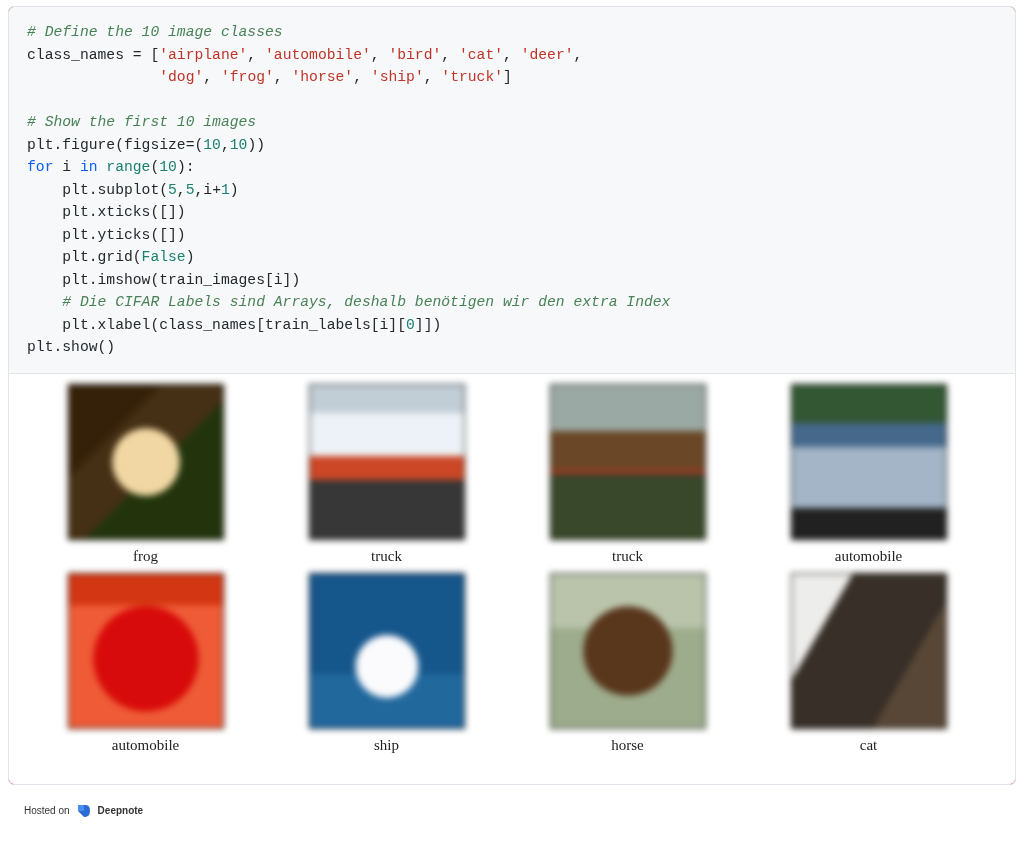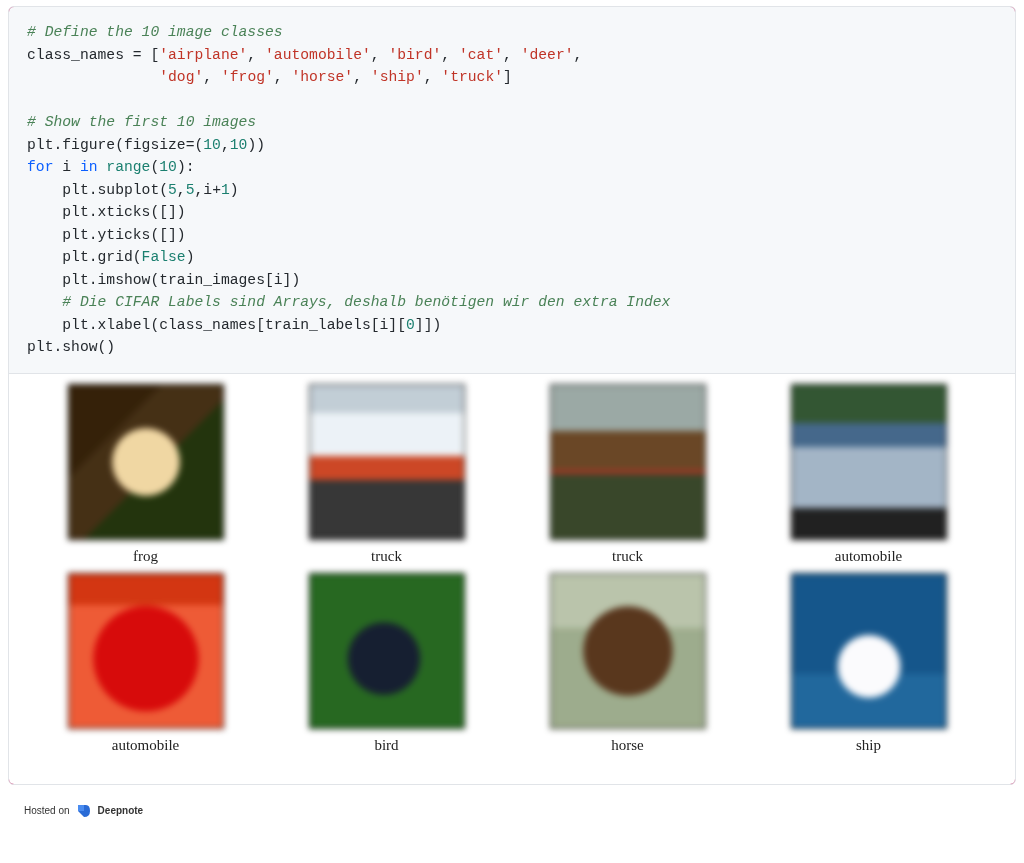--- a/index.html
+++ b/index.html
@@ -188,30 +188,30 @@
           </div>
           <div class="grid-item">
             <div class="thumb th-auto1"></div>
             <div class="thumb-label">automobile</div>
           </div>
           <div class="grid-item">
             <div class="thumb th-auto2"></div>
             <div class="thumb-label">automobile</div>
           </div>
           <div class="grid-item">
-            <div class="thumb th-bird"></div>
-            <div class="thumb-label">bird</div>
+            <div class="thumb th-ship"></div>
+            <div class="thumb-label">ship</div>
           </div>
           <div class="grid-item">
             <div class="thumb th-horse"></div>
             <div class="thumb-label">horse</div>
           </div>
           <div class="grid-item">
-            <div class="thumb th-ship"></div>
-            <div class="thumb-label">ship</div>
+            <div class="thumb th-cat"></div>
+            <div class="thumb-label">cat</div>
           </div>
         </div>
     </div>
   </div>
 
 </div>
 
 <div class="footer">
   <span>Hosted on</span>
   <svg class="deepnote-logo" viewBox="0 0 24 24">

